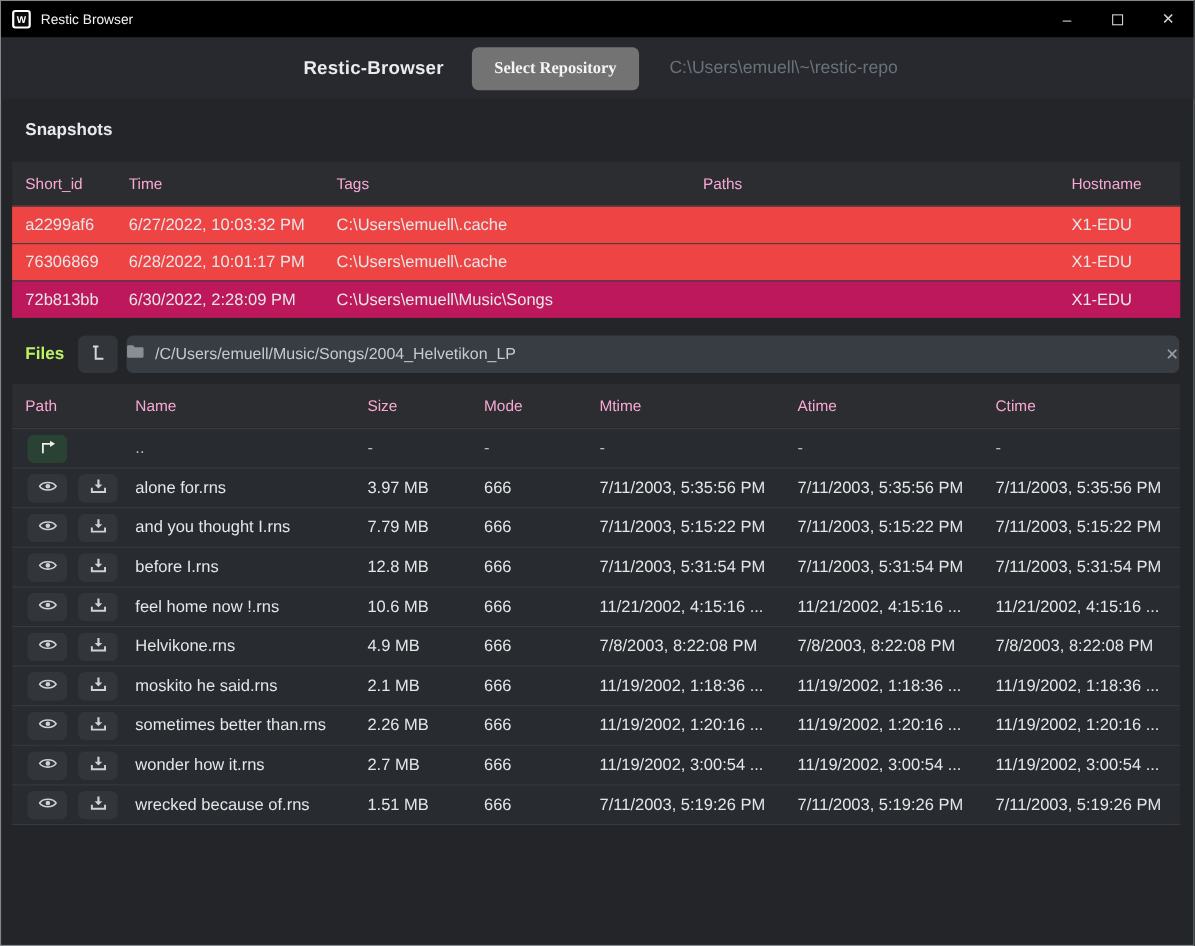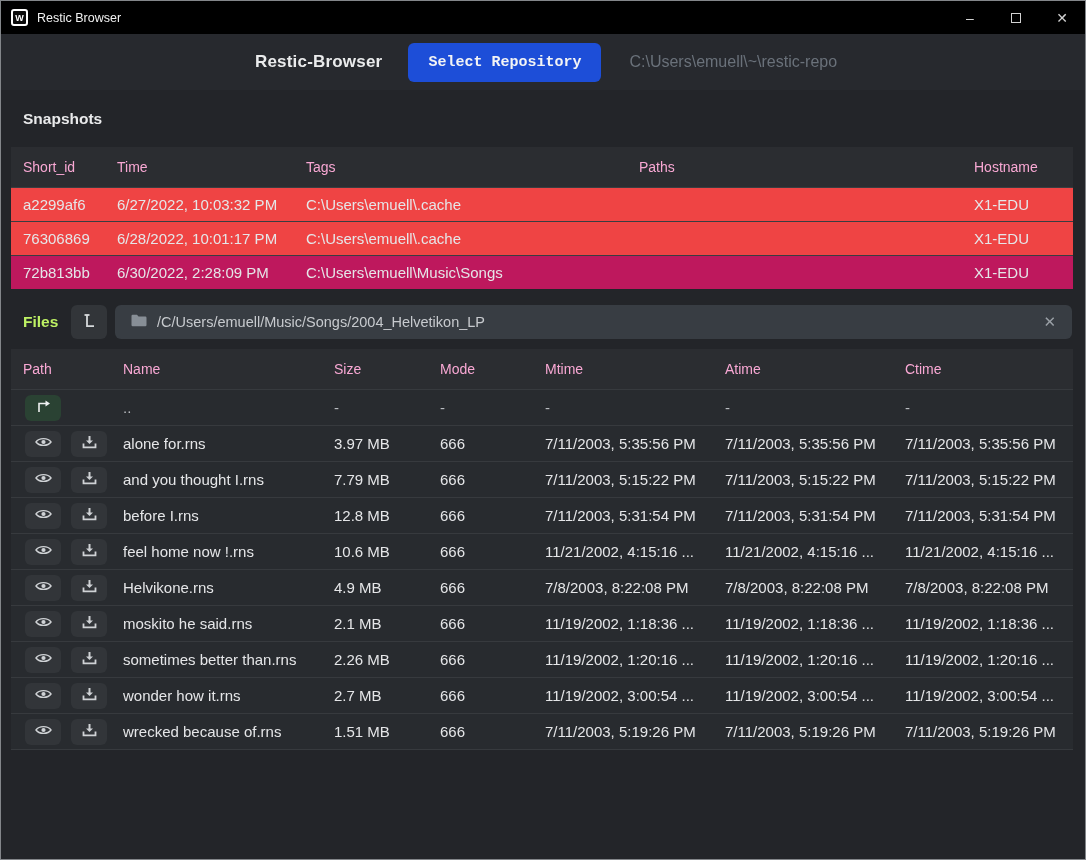--- a/index.html
+++ b/index.html
@@ -13,43 +13,43 @@
   .app-icon{width:17px;height:17px;background:#0b0b0b;border:2px solid #fff;border-radius:3px;color:#fff;
     font-weight:bold;font-size:9px;display:flex;align-items:center;justify-content:center;}
   .tb-title{color:#f2f2f2;font-size:12.5px;}
   .tb-controls{display:flex;height:33px;}
   .tb-btn{width:46px;height:33px;display:flex;align-items:center;justify-content:center;color:#d2d2d2;font-size:14px;cursor:default;}
   .max-glyph{width:10px;height:10px;border:1px solid #d2d2d2;}
 
   
   .app-header{height:56px;flex:none;background:#27292e;display:flex;align-items:center;padding:0 16px 0 22px;justify-content:center;}
   .app-title{font-size:17px;font-weight:bold;color:#eaebec;letter-spacing:.2px;}
-  .repo-btn{margin-left:26px;background:#1d4ed8;color:#f3f4f5;font-weight:bold;font-size:15px;border:none;
-    border-radius:6px;padding:11px 20px;font-family:Liberation Mono, monospace;}
+  .repo-btn{margin-left:26px;background:#737373;color:#f3f4f5;font-weight:bold;font-size:15px;border:none;
+    border-radius:6px;padding:11px 20px;font-family:Liberation Serif, serif;}
   .repo-path{margin-left:28px;font-size:16px;color:#6a717a;}
 
   .section-title{height:57px;flex:none;display:flex;align-items:center;padding-left:22px;
     font-size:15.5px;font-weight:bold;color:#e9eaeb;}
 
   
   .table{margin:0 12px 0 10px;flex:none;}
   .t-row{display:flex;align-items:center;}
   .cell{padding-left:12px;white-space:nowrap;overflow:hidden;flex:none;}
   .t-head{height:40px;background:#2b2d31;color:#f9a8d4;font-size:14px;}
   .snap-row{height:34px;background:#ef4444;border-top:1px solid #3a3d41;color:#e5e6e8;font-size:15px;}
   .snap-row.selected{background:#be185d;}
   .snap .c1{width:94px}.snap .c2{width:189px}.snap .c3{width:335px}.snap .c4{width:333px}.snap .c5{flex:1;}
 
   
   .files-bar{height:42px;margin-top:12px;flex:none;display:flex;align-items:center;padding:0 13px 0 22px;}
   .files-title{font-size:15.5px;font-weight:bold;color:#bef264;width:40px;}
   .tree-btn{width:36px;height:34px;background:#323539;border:none;border-radius:6px;margin-left:8px;
     display:flex;align-items:center;justify-content:center;}
   .path-bar{flex:1;height:34px;background:#383d43;border-radius:6px;margin-left:8px;display:flex;
-    align-items:center;padding:0 16px;gap:10px;}
+    align-items:center;padding:0 0;gap:10px;}
   .path-text{font-size:14.5px;color:#c7cace;white-space:nowrap;overflow:hidden;}
   .clear-btn{margin-left:auto;color:#9aa0a6;font-size:15px;cursor:default;}
 
   .files-table{margin-top:6px;border-bottom:1px solid #373a3e;}
   .file-row{height:36px;background:#282b2f;border-top:1px solid #373a3e;font-size:15px;color:#e5e6e8;}
   .files .c1{width:100px}.files .c2{width:211px}.files .c3{width:106px}.files .c4{width:105px}
   .files .c5{width:180px}.files .c6{width:180px}.files .c7{flex:1;}
   .actions{display:flex;gap:6px;}
   .icon-btn{width:36px;height:26px;background:#323539;border:none;border-radius:6px;margin-left:2px;
     display:flex;align-items:center;justify-content:center;flex:none;}

